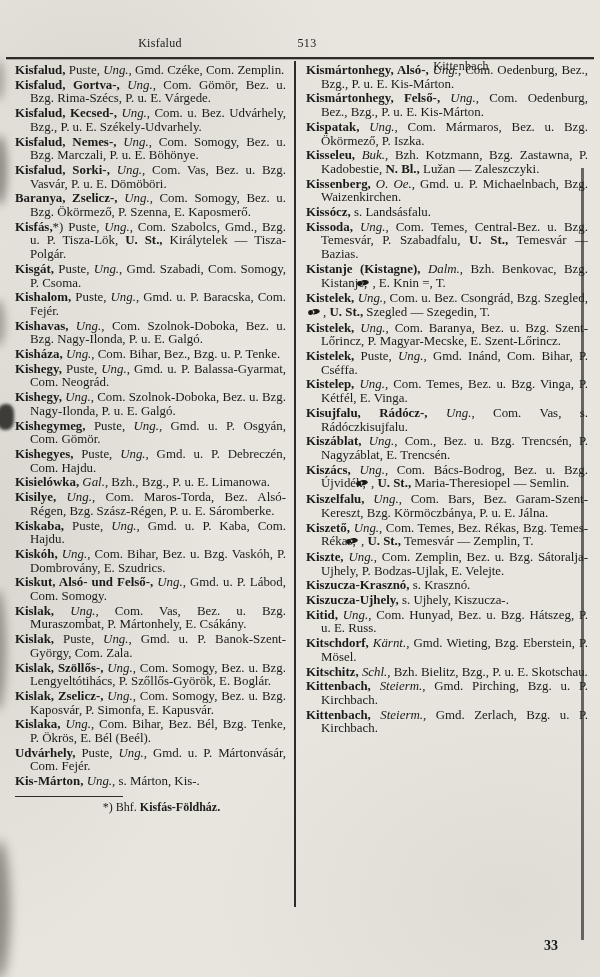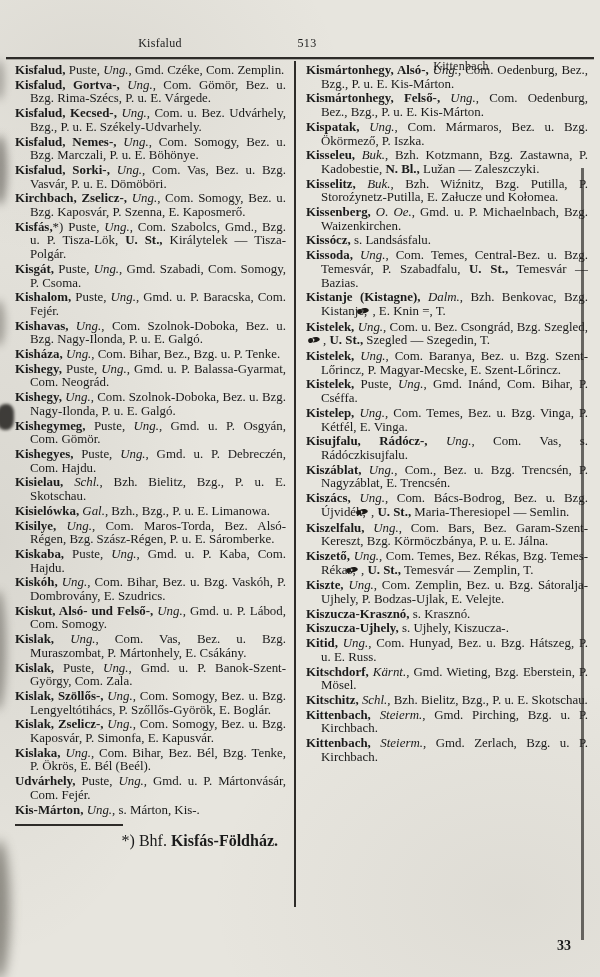--- a/index.html
+++ b/index.html
@@ -31,23 +31,23 @@
 
   .entry{margin:0 0 1px 0;padding-left:15px;text-indent:-15px;}
   .b{font-weight:bold;}
   .i{font-style:italic;margin-top:20px;}
   .n{font-weight:normal;font-style:normal;}
 
   .posthorn{display:inline-block;vertical-align:-1px;margin:0 1px;}
 
   
   .footnote-rule{margin:7px 0 4px 0;width:108px;height:1.4px;background:#2e2c29;}
-  .footnote{margin:8px;padding-left:22px;text-indent:0;font-size:16px;text-align:right;}
+  .footnote{margin:0;padding-left:22px;text-indent:0;font-size:12px;text-align:center;}
 
-  .signature{position:absolute;left:544px;top:938px;width:40px;text-align:center;font-size:14px;font-weight:bold;}
+  .signature{position:absolute;left:544px;top:938px;width:40px;text-align:left;font-size:14px;font-weight:bold;}
 
   
   .artifact{position:absolute;pointer-events:none;}
   .a1{left:-7px;top:135px;width:14px;height:70px;background:#4a4741;border-radius:50%;filter:blur(4px);opacity:.55;}
   .a2{left:-8px;top:300px;width:13px;height:46px;background:#55524b;border-radius:50%;filter:blur(4px);opacity:.45;}
   .a3{left:-4px;top:404px;width:18px;height:26px;background:#23211e;border-radius:60% 40% 45% 55%;filter:blur(1.5px);opacity:.85;}
   .a4{left:-10px;top:590px;width:16px;height:120px;background:#504d46;border-radius:50%;filter:blur(5px);opacity:.5;}
   .a5{left:-12px;top:840px;width:22px;height:140px;background:#454239;border-radius:50%;filter:blur(6px);opacity:.55;}
   .a6{left:581px;top:168px;width:2.5px;height:772px;background:#24221f;opacity:.65;filter:blur(.4px);}
   .a7{left:-6px;top:60px;width:10px;height:40px;background:#4a4741;border-radius:50%;filter:blur(4px);opacity:.4;}
@@ -63,31 +63,30 @@
   <div class="header-rule"></div>
 
   <div class="cols">
     <div class="col col-left">
       <div>
           <p class="entry"><span class="b">Kisfalud,</span><span class="n"> Puste, </span><span class="i">Ung.</span><span class="n">, Gmd. Czéke, Com. Zemplin.</span></p>
           <p class="entry"><span class="b">Kisfalud, Gortva-,</span><span class="n"> </span><span class="i">Ung.</span><span class="n">, Com. Gömör, Bez. u. Bzg. Rima-Szécs, P. u. E. Várgede.</span></p>
           <p class="entry"><span class="b">Kisfalud, Kecsed-,</span><span class="n"> </span><span class="i">Ung.</span><span class="n">, Com. u. Bez. Udvárhely, Bzg., P. u. E. Székely-Udvarhely.</span></p>
           <p class="entry"><span class="b">Kisfalud, Nemes-,</span><span class="n"> </span><span class="i">Ung.</span><span class="n">, Com. Somogy, Bez. u. Bzg. Marczali, P. u. E. Böhönye.</span></p>
           <p class="entry"><span class="b">Kisfalud, Sorki-,</span><span class="n"> </span><span class="i">Ung.</span><span class="n">, Com. Vas, Bez. u. Bzg. Vasvár, P. u. E. Dömöböri.</span></p>
-          <p class="entry"><span class="b">Kirchbach, Zselicz-,</span><span class="n"> </span><span class="i">Ung.</span><span class="n">, Com. Somogy, Bez. u. Bzg. Kaposvár, P. Szenna, E. Kaposmerő.</span></p>
+          <p class="entry"><span class="b">Baranya, Zselicz-,</span><span class="n"> </span><span class="i">Ung.</span><span class="n">, Com. Somogy, Bez. u. Bzg. Ökörmező, P. Szenna, E. Kaposmerő.</span></p>
           <p class="entry"><span class="b">Kisfás,</span><span class="n">*) Puste, </span><span class="i">Ung.</span><span class="n">, Com. Szabolcs, Gmd., Bzg. u. P. Tisza-Lök, </span><span class="b">U. St.,</span><span class="n"> Királytelek — Tisza-Polgár.</span></p>
           <p class="entry"><span class="b">Kisgát,</span><span class="n"> Puste, </span><span class="i">Ung.</span><span class="n">, Gmd. Szabadi, Com. Somogy, P. Csoma.</span></p>
           <p class="entry"><span class="b">Kishalom,</span><span class="n"> Puste, </span><span class="i">Ung.</span><span class="n">, Gmd. u. P. Baracska, Com. Fejér.</span></p>
           <p class="entry"><span class="b">Kishavas,</span><span class="n"> </span><span class="i">Ung.</span><span class="n">, Com. Szolnok-Doboka, Bez. u. Bzg. Nagy-Ilonda, P. u. E. Galgó.</span></p>
           <p class="entry"><span class="b">Kisháza,</span><span class="n"> </span><span class="i">Ung.</span><span class="n">, Com. Bihar, Bez., Bzg. u. P. Tenke.</span></p>
           <p class="entry"><span class="b">Kishegy,</span><span class="n"> Puste, </span><span class="i">Ung.</span><span class="n">, Gmd. u. P. Balassa-Gyarmat, Com. Neográd.</span></p>
           <p class="entry"><span class="b">Kishegy,</span><span class="n"> </span><span class="i">Ung.</span><span class="n">, Com. Szolnok-Doboka, Bez. u. Bzg. Nagy-Ilonda, P. u. E. Galgó.</span></p>
           <p class="entry"><span class="b">Kishegymeg,</span><span class="n"> Puste, </span><span class="i">Ung.</span><span class="n">, Gmd. u. P. Osgyán, Com. Gömör.</span></p>
           <p class="entry"><span class="b">Kishegyes,</span><span class="n"> Puste, </span><span class="i">Ung.</span><span class="n">, Gmd. u. P. Debreczén, Com. Hajdu.</span></p>
-          <p class="entry"><span class="b">Kisielau,</span><span class="n"> </span><span class="i">Schl.</span><span class="n">, Bzh. Bielitz, Bzg., P. u. E. Skotschau.</span></p>
           <p class="entry"><span class="b">Kisielówka,</span><span class="n"> </span><span class="i">Gal.</span><span class="n">, Bzh., Bzg., P. u. E. Limanowa.</span></p>
           <p class="entry"><span class="b">Kisilye,</span><span class="n"> </span><span class="i">Ung.</span><span class="n">, Com. Maros-Torda, Bez. Alsó-Régen, Bzg. Szász-Régen, P. u. E. Sáromberke.</span></p>
           <p class="entry"><span class="b">Kiskaba,</span><span class="n"> Puste, </span><span class="i">Ung.</span><span class="n">, Gmd. u. P. Kaba, Com. Hajdu.</span></p>
           <p class="entry"><span class="b">Kiskóh,</span><span class="n"> </span><span class="i">Ung.</span><span class="n">, Com. Bihar, Bez. u. Bzg. Vaskóh, P. Dombrovány, E. Szudrics.</span></p>
           <p class="entry"><span class="b">Kiskut, Alsó- und Felső-,</span><span class="n"> </span><span class="i">Ung.</span><span class="n">, Gmd. u. P. Lábod, Com. Somogy.</span></p>
           <p class="entry"><span class="b">Kislak,</span><span class="n"> </span><span class="i">Ung.</span><span class="n">, Com. Vas, Bez. u. Bzg. Muraszombat, P. Mártonhely, E. Csákány.</span></p>
           <p class="entry"><span class="b">Kislak,</span><span class="n"> Puste, </span><span class="i">Ung.</span><span class="n">, Gmd. u. P. Banok-Szent-György, Com. Zala.</span></p>
           <p class="entry"><span class="b">Kislak, Szöllős-,</span><span class="n"> </span><span class="i">Ung.</span><span class="n">, Com. Somogy, Bez. u. Bzg. Lengyeltótihács, P. Szőllős-Györök, E. Boglár.</span></p>
           <p class="entry"><span class="b">Kislak, Zselicz-,</span><span class="n"> </span><span class="i">Ung.</span><span class="n">, Com. Somogy, Bez. u. Bzg. Kaposvár, P. Simonfa, E. Kapusvár.</span></p>
           <p class="entry"><span class="b">Kislaka,</span><span class="n"> </span><span class="i">Ung.</span><span class="n">, Com. Bihar, Bez. Bél, Bzg. Tenke, P. Ökrös, E. Bél (Beél).</span></p>
@@ -96,21 +95,20 @@
         </div>
       <div class="footnote-rule"></div>
       <p class="footnote"><span class="n">*)</span><span class="n"> Bhf. </span><span class="b">Kisfás-Földház.</span></p>
     </div>
     <div class="divider"></div>
     <div class="col col-right">
         <p class="entry"><span class="b">Kismártonhegy, Alsó-,</span><span class="n"> </span><span class="i">Ung.</span><span class="n">, Com. Oedenburg, Bez., Bzg., P. u. E. Kis-Márton.</span></p>
         <p class="entry"><span class="b">Kismártonhegy, Felső-,</span><span class="n"> </span><span class="i">Ung.</span><span class="n">, Com. Oedenburg, Bez., Bzg., P. u. E. Kis-Márton.</span></p>
         <p class="entry"><span class="b">Kispatak,</span><span class="n"> </span><span class="i">Ung.</span><span class="n">, Com. Mármaros, Bez. u. Bzg. Ökörmező, P. Iszka.</span></p>
         <p class="entry"><span class="b">Kisseleu,</span><span class="n"> </span><span class="i">Buk.</span><span class="n">, Bzh. Kotzmann, Bzg. Zastawna, P. Kadobestie, </span><span class="b">N. Bl.,</span><span class="n"> Lužan — Zaleszczyki.</span></p>
-        <p class="entry"><span class="b">Kisselitz,</span><span class="n"> </span><span class="i">Buk.</span><span class="n">, Bzh. Wiźnitz, Bzg. Putilla, P. Storoźynetz-Putilla, E. Załucze und Kołomea.</span></p>
         <p class="entry"><span class="b">Kissenberg,</span><span class="n"> </span><span class="i">O. Oe.</span><span class="n">, Gmd. u. P. Michaelnbach, Bzg. Waizenkirchen.</span></p>
         <p class="entry"><span class="b">Kissócz,</span><span class="n"> s. Landsásfalu.</span></p>
         <p class="entry"><span class="b">Kissoda,</span><span class="n"> </span><span class="i">Ung.</span><span class="n">, Com. Temes, Central-Bez. u. Bzg. Temesvár, P. Szabadfalu, </span><span class="b">U. St.,</span><span class="n"> Temesvár — Bazias.</span></p>
         <p class="entry"><span class="b">Kistanje (Kistagne),</span><span class="n"> </span><span class="i">Dalm.</span><span class="n">, Bzh. Benkovac, Bzg. Kistanje, </span><span class="posthorn"><svg width="14" height="9" viewBox="0 0 20 13" aria-hidden="true">
               <path d="M1.5 7 C1.5 4 4 2.5 6.5 3.2 C9 4 9.5 7.5 7.8 9.2 C6 11 2.5 10.5 1.8 8.2 Z M6.5 3.2 C9.5 1.5 13 1 16 2 C18.5 2.8 19 5 17.5 6.5 C15 8.8 11 9.5 7.8 9.2 C10.5 8 11.5 5.5 10 4 Z" fill="#1c1a17"></path>
             </svg></span><span class="n">, E. Knin =, T.</span></p>
         <p class="entry"><span class="b">Kistelek,</span><span class="n"> </span><span class="i">Ung.</span><span class="n">, Com. u. Bez. Csongrád, Bzg. Szegled, </span><span class="posthorn"><svg width="14" height="9" viewBox="0 0 20 13" aria-hidden="true">
               <path d="M1.5 7 C1.5 4 4 2.5 6.5 3.2 C9 4 9.5 7.5 7.8 9.2 C6 11 2.5 10.5 1.8 8.2 Z M6.5 3.2 C9.5 1.5 13 1 16 2 C18.5 2.8 19 5 17.5 6.5 C15 8.8 11 9.5 7.8 9.2 C10.5 8 11.5 5.5 10 4 Z" fill="#1c1a17"></path>
             </svg></span><span class="n">, </span><span class="b">U. St.,</span><span class="n"> Szegled — Szegedin, T.</span></p>
         <p class="entry"><span class="b">Kistelek,</span><span class="n"> </span><span class="i">Ung.</span><span class="n">, Com. Baranya, Bez. u. Bzg. Szent-Lőrincz, P. Magyar-Mecske, E. Szent-Lőrincz.</span></p>

